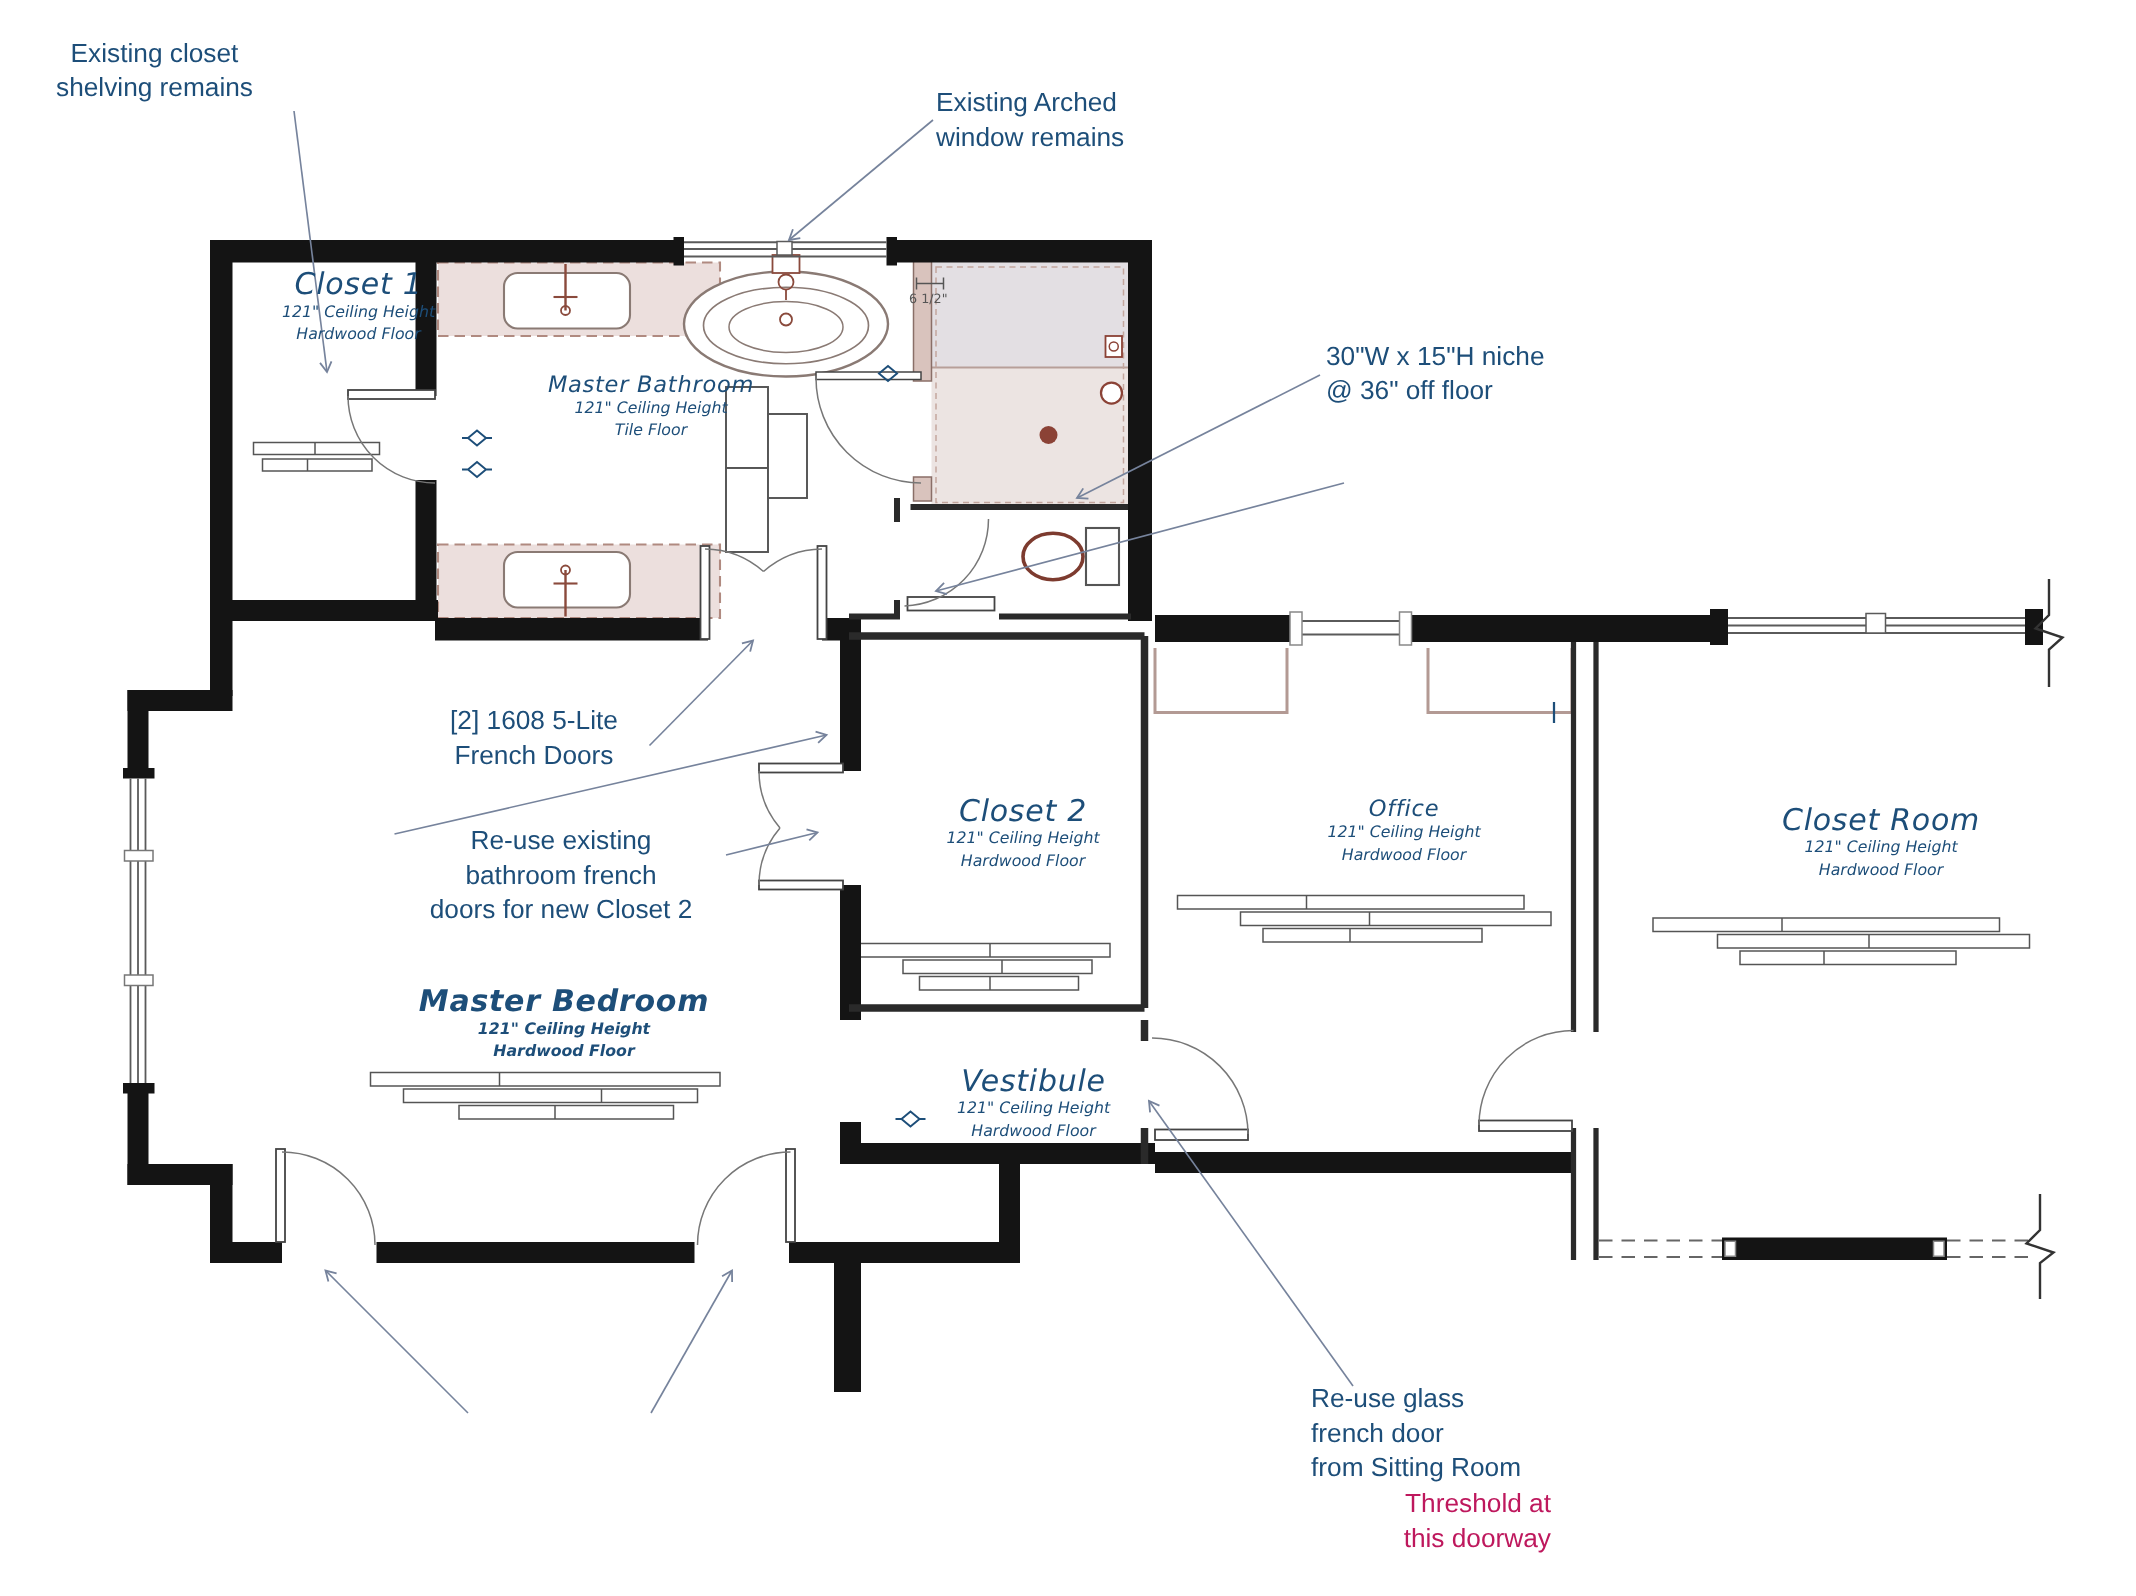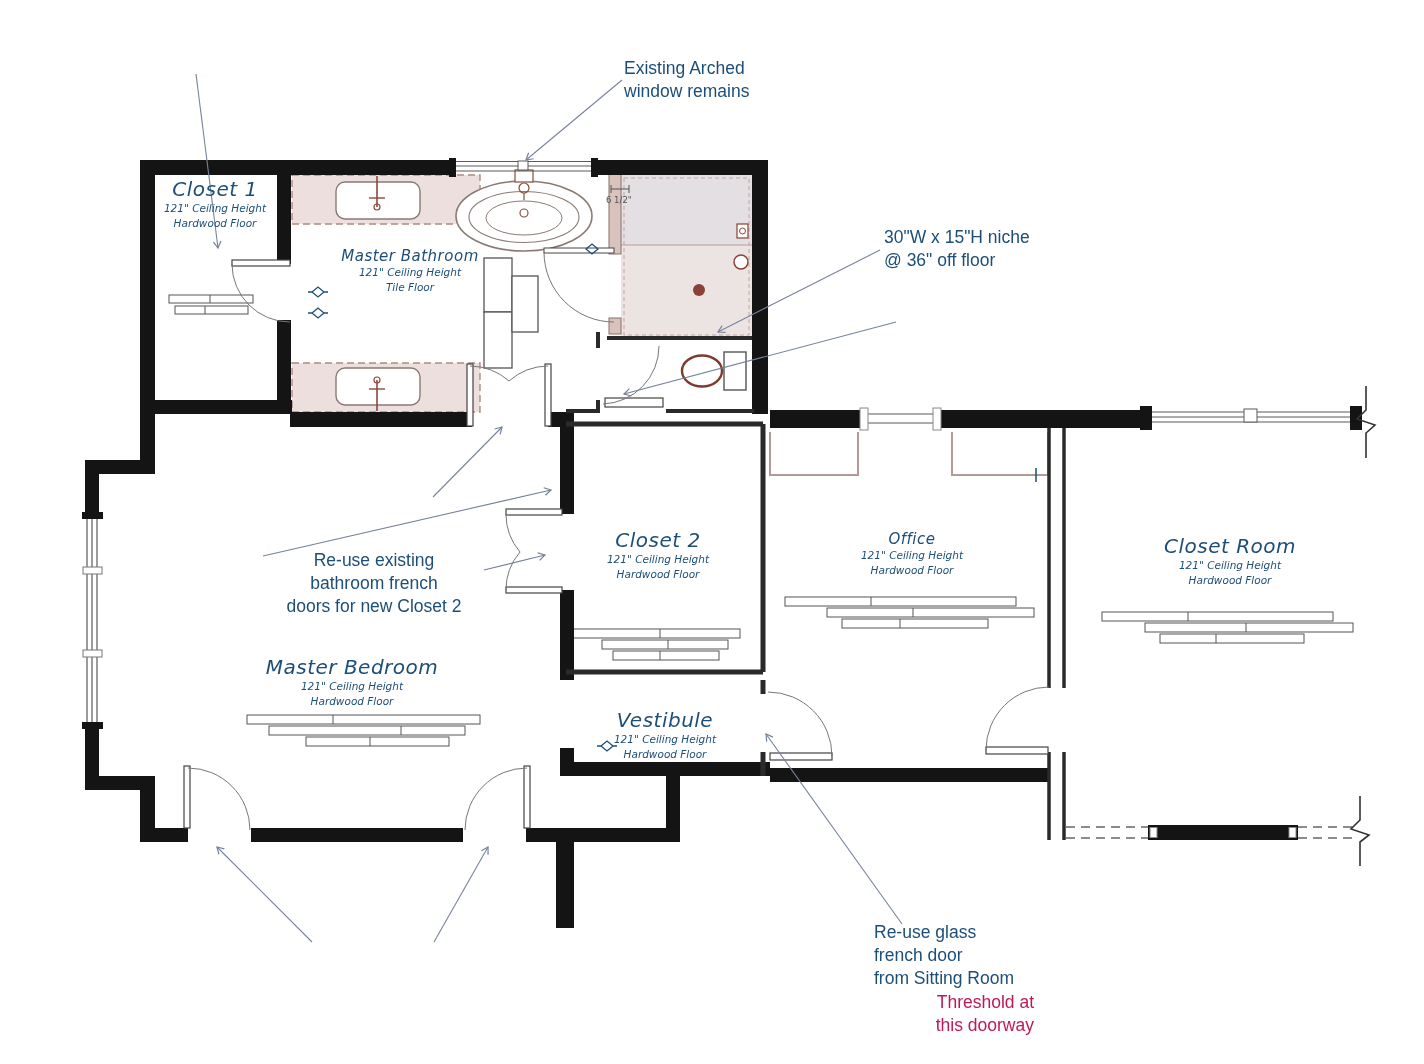--- a/index.html
+++ b/index.html
@@ -3,21 +3,21 @@
 <meta charset="utf-8">
 <style>
   html,body{margin:0;padding:0;background:#fff;}
   .canvas{position:relative;width:1424px;height:1064px;background:#ffffff;overflow:hidden;
           font-family:"Liberation Sans",sans-serif;}
   .plan-svg{position:absolute;left:0;top:0;}
   .note{position:absolute;color:#1d4e79;font-size:17.5px;line-height:1.32;white-space:pre-line;}
   .note.center{text-align:center;}
   .note.green{color:#be185d;text-align:right;}
   .room-label{position:absolute;text-align:center;color:#1d4e79;
-              font-family:"DejaVu Sans",sans-serif;font-style:italic;}
+              font-family:"DejaVu Sans",sans-serif;font-style:italic;margin-left:24px;}
   .room-title{font-size:20px;letter-spacing:.5px;}
   .room-title.big{font-size:15px;}
   .room-sub{font-size:10.5px;line-height:15px;}
   .room-sub:first-of-type{margin-top:3px;}
   .dim-note{position:absolute;color:#555;font-size:8.5px;font-family:"DejaVu Sans",sans-serif;}
 </style>
 </head>
 <body>
 
 <div class="canvas">
@@ -274,24 +274,28 @@
     <line x1="896" y1="322" x2="624" y2="394" marker-end="url(#arr)"></line>
     <line x1="433" y1="497" x2="502" y2="427" marker-end="url(#arr)"></line>
     <line x1="263" y1="556" x2="551" y2="490" marker-end="url(#arr)"></line>
     <line x1="484" y1="570" x2="545" y2="555" marker-end="url(#arr)"></line>
     <line x1="312" y1="942" x2="217" y2="847" marker-end="url(#arr)"></line>
     <line x1="434" y1="942" x2="488" y2="847" marker-end="url(#arr)"></line>
     <line x1="902" y1="924" x2="766" y2="734" marker-end="url(#arr)"></line>
   </g>
 </svg>
 
+<div class="note center" style="left:18px;top:24px;width:170px;">Existing closet
+shelving remains</div>
 <div class="note" style="left:624px;top:57px;width:170px;">Existing Arched
 window remains</div>
 <div class="note" style="left:884px;top:226px;width:200px;">30"W x 15"H niche
 @ 36" off floor</div>
+<div class="note center" style="left:278px;top:469px;width:156px;">[2] 1608 5-Lite
+French Doors</div>
 <div class="note center" style="left:266px;top:549px;width:216px;">Re-use existing
 bathroom french
 doors for new Closet 2</div>
 <div class="note" style="left:874px;top:921px;width:190px;">Re-use glass
 french door
 from Sitting Room</div>
 <div class="note green" style="left:874px;top:991px;width:160px;">Threshold at
 this doorway</div>
 <div class="dim-note" style="left:606px;top:195px;">6 1/2"</div>
 
@@ -313,21 +317,21 @@
 <div class="room-label" style="left:822px;top:530px;width:180px;">
   <div class="room-title big">Office</div>
   <div class="room-sub">121" Ceiling Height</div>
   <div class="room-sub">Hardwood Floor</div>
 </div>
 <div class="room-label" style="left:1125px;top:534px;width:210px;">
   <div class="room-title">Closet Room</div>
   <div class="room-sub">121" Ceiling Height</div>
   <div class="room-sub">Hardwood Floor</div>
 </div>
-<div class="room-label" style="left:252px;top:655px;width:200px;">
+<div class="room-label" style="left:252px;top:655px;width:200px;font-weight:bold;">
   <div class="room-title">Master Bedroom</div>
   <div class="room-sub">121" Ceiling Height</div>
   <div class="room-sub">Hardwood Floor</div>
 </div>
 <div class="room-label" style="left:585px;top:708px;width:160px;">
   <div class="room-title">Vestibule</div>
   <div class="room-sub">121" Ceiling Height</div>
   <div class="room-sub">Hardwood Floor</div>
 </div>
 

